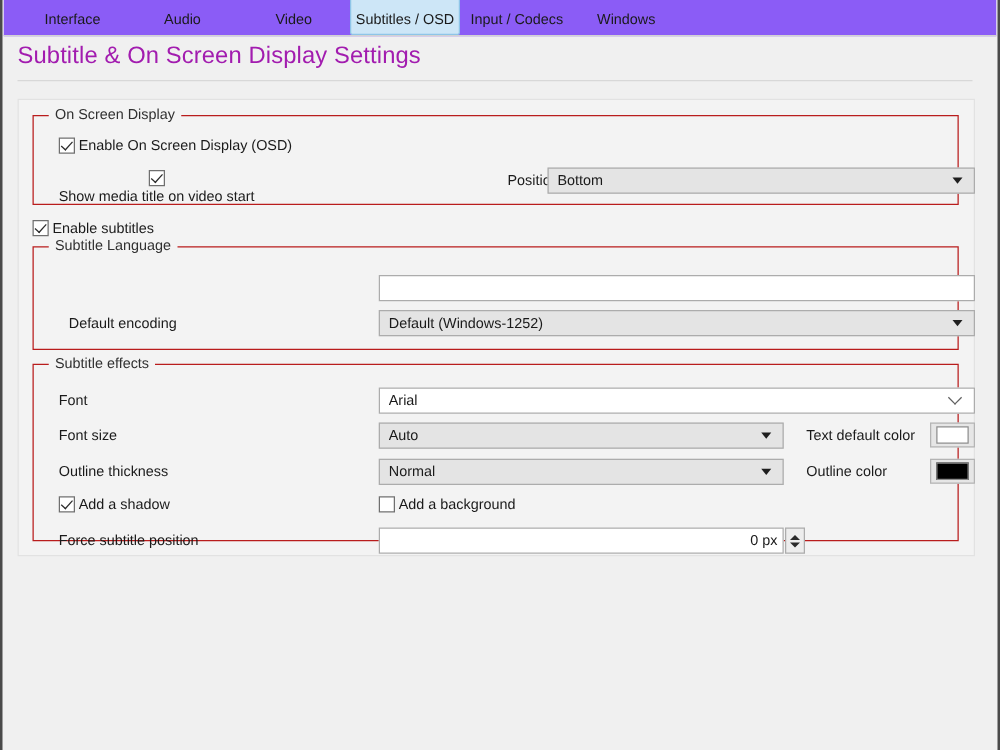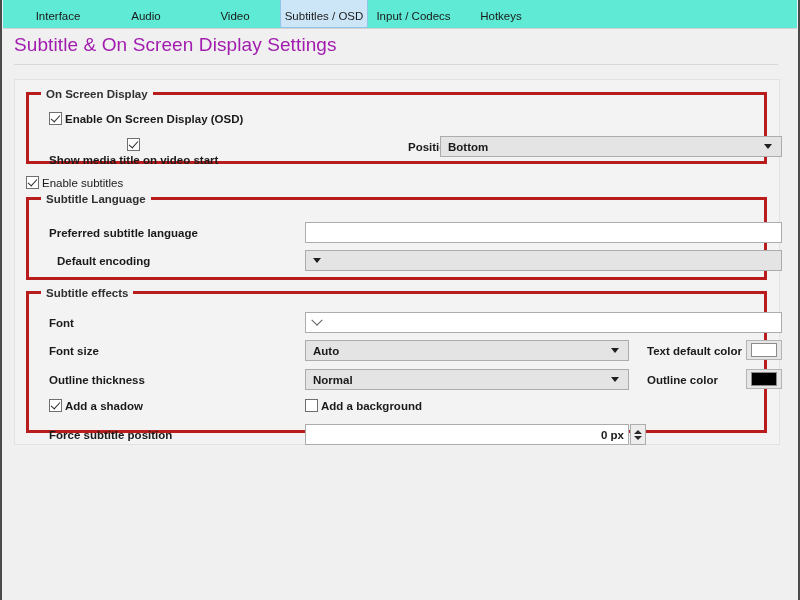--- a/index.html
+++ b/index.html
@@ -28,21 +28,21 @@
   .edge-left  { left: 0; }
   .edge-right { right: 0; }
 
   
   .tabstrip {
     position: absolute;
     left: 3px;
     top: 0;
     right: 3px;
     height: 28px;
-    background: #5eead4;
+    background: #8b5cf6;
     border-bottom: 1px solid #d2d2d2;
   }
   .tab {
     position: absolute;
     top: -30px;
     height: 58px;
     box-sizing: border-box;
     display: flex;
     flex-direction: column;
     align-items: center;
@@ -101,23 +101,22 @@
     top: 9px;
     width: 764px;
     height: 364px;
     background: #f3f3f3;
     border: 1px solid #e2e2e2;
   }
 
   
   .group {
     position: absolute;
-    border: 3px solid #b91c1c;
-    box-sizing: border-box;
-    font-weight: bold;
+    border: 1px solid #b91c1c;
+    box-sizing: border-box;
   }
   .group-title {
     position: absolute;
     top: -7px;
     left: 12px;
     padding: 0 5px;
     background: #f3f3f3;
     font-size: 11.5px;
     color: #303030;
     white-space: nowrap;
@@ -308,21 +307,21 @@
       
       
     </div>
     <div class="tab-label">Input / Codecs</div>
   </div>
 
   <div class="tab" style="left:466px;width:64px;">
     <div class="tab-icon">
       
     </div>
-    <div class="tab-label">Hotkeys</div>
+    <div class="tab-label">Windows</div>
   </div>
 
 </div>
 
 <div class="page-title">Subtitle &amp; On Screen Display Settings</div>
 <div class="title-rule"></div>
 
 <div class="content">
   <div class="panel">
 
@@ -348,38 +347,39 @@
     </div>
 
     <div class="chk on-border" style="left:11px; top:96px; z-index:5;">
       <span class="box checked"></span>
       <span class="txt">Enable subtitles</span>
     </div>
 
     <div class="group" style="left:11px; top:117px; width:741px; height:83px;">
       <div class="group-title">Subtitle Language</div>
 
-      <div class="row-label" style="left:20px; top:26px;">Preferred subtitle language</div>
 
       <div class="textbox" style="left:276px; top:22px; width:477px;">
         <span class="val"></span>
       </div>
 
       <div class="row-label" style="left:28px; top:54px;">Default encoding</div>
 
       <div class="combo" style="left:276px; top:50px; width:477px;">
+        <span class="val">Default (Windows-1252)</span>
         <span class="arrow-tri"></span>
       </div>
     </div>
 
     <div class="group" style="left:11px; top:211px; width:741px; height:142px;">
       <div class="group-title">Subtitle effects</div>
 
       <div class="row-label" style="left:20px; top:22px;">Font</div>
       <div class="combo editable" style="left:276px; top:18px; width:477px;">
+        <span class="val">Arial</span>
         <span class="arrow-chev"></span>
       </div>
 
       <div class="row-label" style="left:20px; top:50px;">Font size</div>
       <div class="combo" style="left:276px; top:46px; width:324px;">
         <span class="val">Auto</span>
         <span class="arrow-tri"></span>
       </div>
       <div class="row-label" style="left:618px; top:50px;">Text default color</div>
       <div class="color-btn" style="left:717px; top:46px;">

